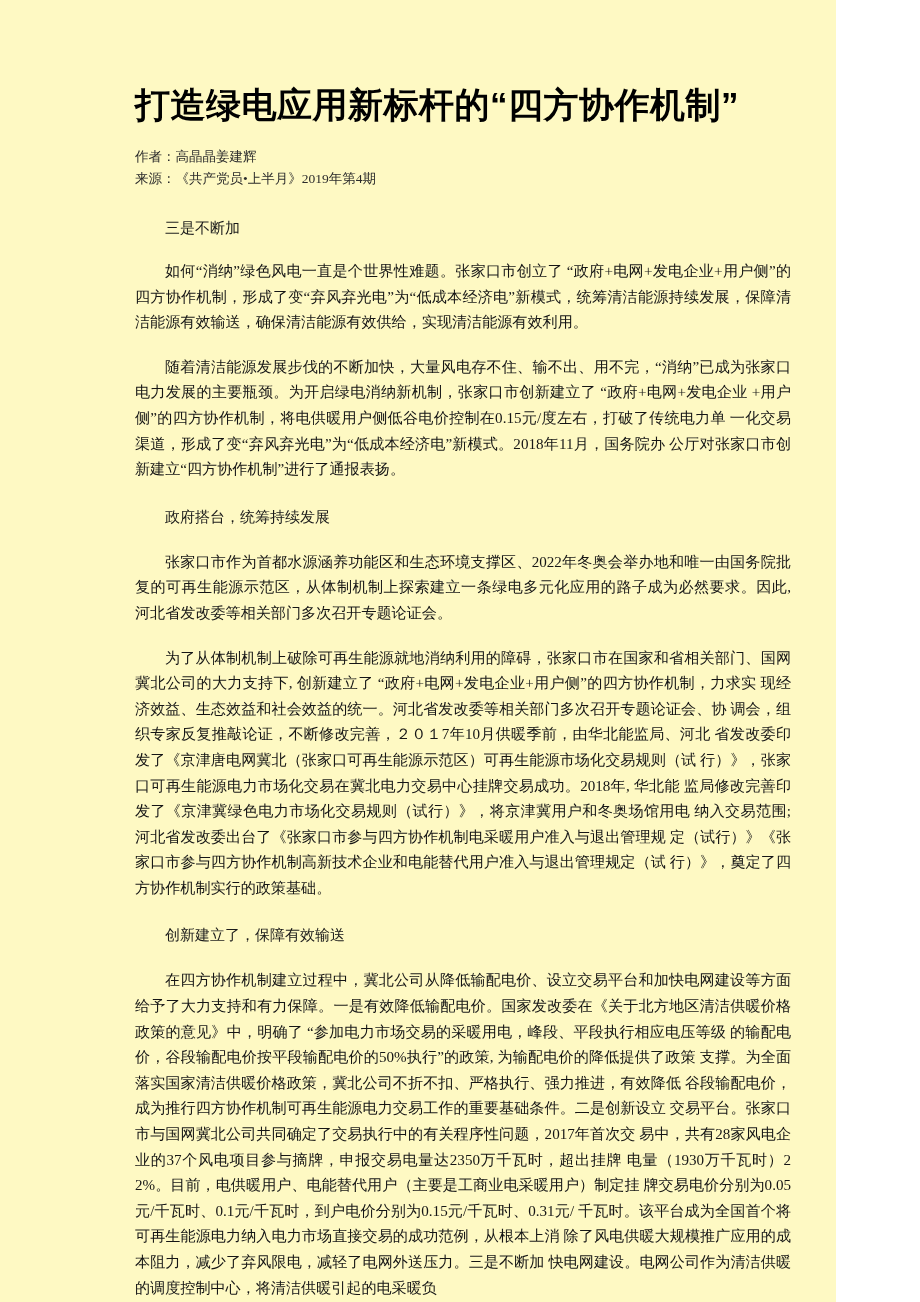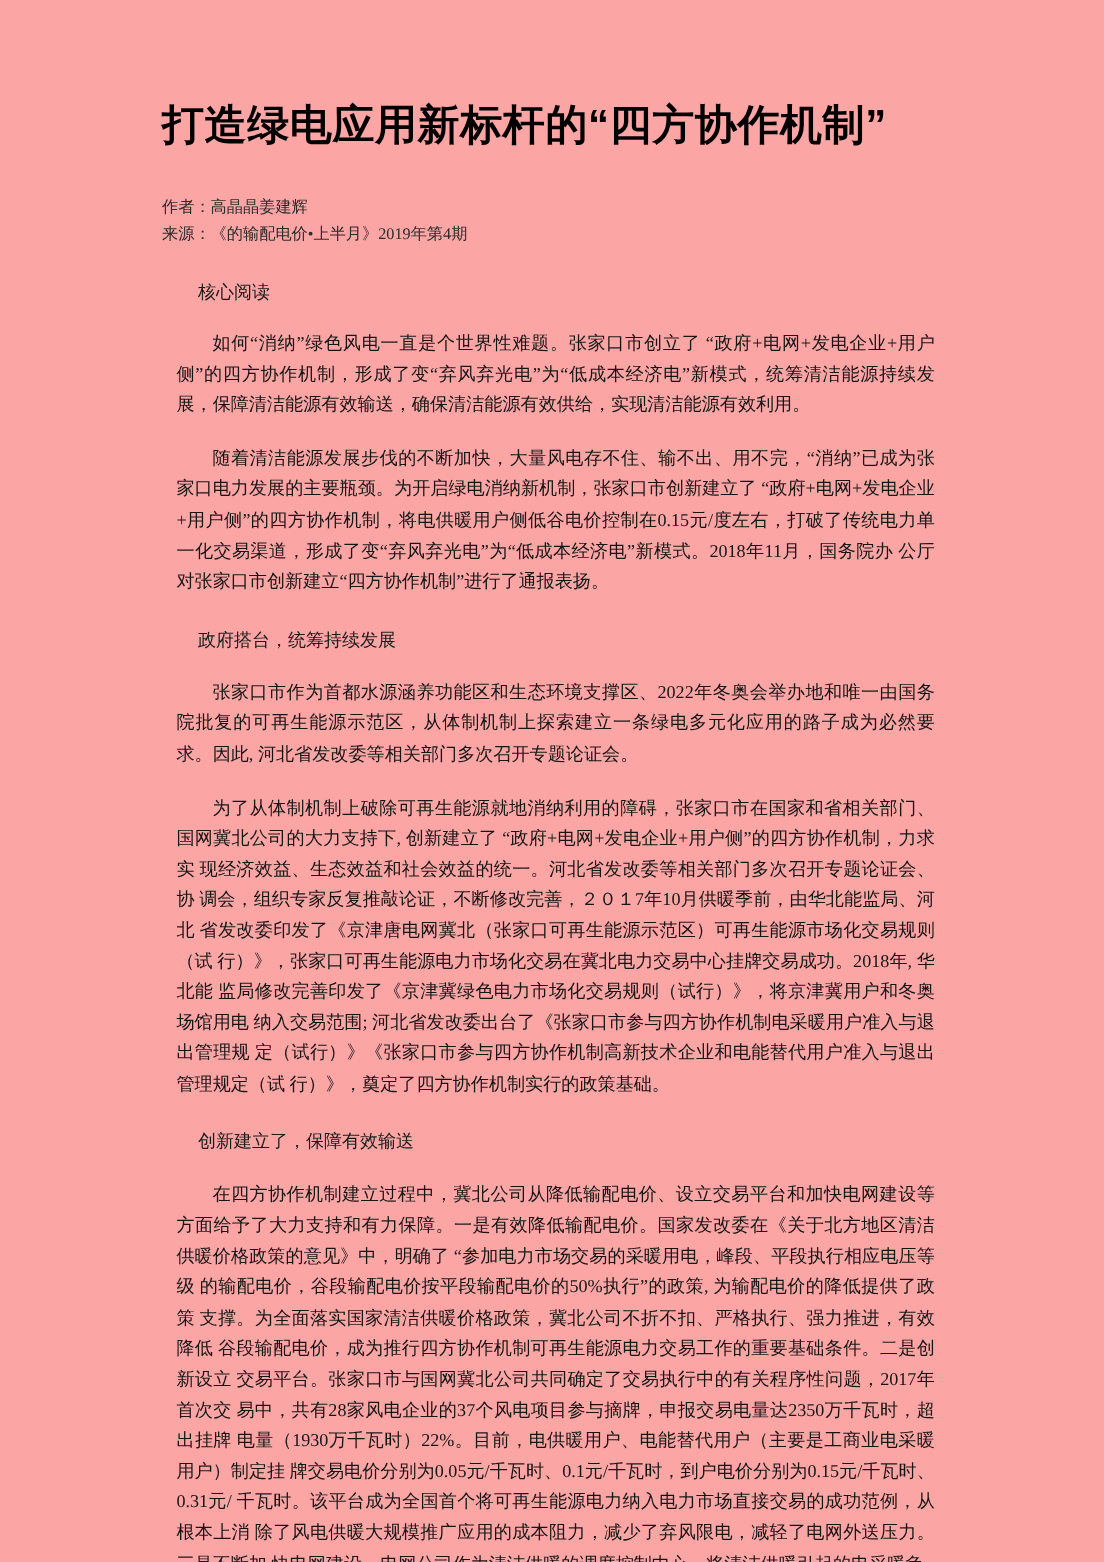--- a/index.html
+++ b/index.html
@@ -9,23 +9,23 @@
   }
   body {
     width: 920px;
     height: 1302px;
     font-family: "Liberation Serif", "DejaVu Serif", serif;
     color: #1a1a1a;
     overflow: hidden;
   }
   .page {
     position: relative;
-    width: 920px;
+    width: 836px;
     height: 1302px;
-    background: #fca5a5;
+    background: #fef9c3;
     box-sizing: border-box;
   }
   .content {
     position: absolute;
     left: 135px;
     top: 0;
     width: 656px;
   }
 
   
@@ -36,21 +36,21 @@
     line-height: 46px;
     letter-spacing: 0.5px;
     color: #000000;
     margin: 0;
     padding-top: 82px;
     white-space: nowrap;
   }
 
   
   .meta {
-    margin-top: 34px;
+    margin-top: 18px;
     font-size: 13.5px;
     line-height: 22px;
     color: #2b2b2b;
   }
   .meta-row {
     white-space: nowrap;
   }
   .meta-label {
     display: inline;
   }
@@ -69,44 +69,44 @@
   .sec-gap-first { margin-top: 26px; }
   .sec-gap      { margin-top: 24px; font-family: Liberation Mono, monospace; }
 
   
   .para {
     font-size: 15.1px;
     line-height: 25.6px;
     text-align: justify;
     text-justify: inter-ideograph;
     color: #151515;
-    margin: 12px;
+    margin: 0;
     text-indent: 30px;
     word-break: break-all;
   }
   .para-gap { margin-top: 19px; }
 </style>
 </head>
 <body>
 
 <div class="page">
   <div class="content">
 
     <h1 class="doc-title">打造绿电应用新标杆的“四方协作机制”</h1>
 
     <div class="meta">
       <div class="meta-row">
         <span class="meta-label">作者：</span><span class="meta-value">高晶晶姜建辉</span>
       </div>
       <div class="meta-row">
-        <span class="meta-label">来源：</span><span class="meta-value">《的输配电价•上半月》2019年第4期</span>
+        <span class="meta-label">来源：</span><span class="meta-value">《共产党员•上半月》2019年第4期</span>
       </div>
     </div>
 
-    <div class="section-heading sec-gap-first">核心阅读</div>
+    <div class="section-heading sec-gap-first">三是不断加</div>
     <p class="para para-gap">如何“消纳”绿色风电一直是个世界性难题。张家口市创立了 “政府+电网+发电企业+用户侧”的四方协作机制，形成了变“弃风弃光电”为“低成本经济电”新模式，统筹清洁能源持续发展，保障清洁能源有效输送，确保清洁能源有效供给，实现清洁能源有效利用。</p>
     <p class="para para-gap">随着清洁能源发展步伐的不断加快，大量风电存不住、输不出、用不完，“消纳”已成为张家口电力发展的主要瓶颈。为开启绿电消纳新机制，张家口市创新建立了 “政府+电网+发电企业 +用户侧”的四方协作机制，将电供暖用户侧低谷电价控制在0.15元/度左右，打破了传统电力单 一化交易渠道，形成了变“弃风弃光电”为“低成本经济电”新模式。2018年11月，国务院办 公厅对张家口市创新建立“四方协作机制”进行了通报表扬。</p>
 
     <div class="section-heading sec-gap">政府搭台，统筹持续发展</div>
     <p class="para para-gap">张家口市作为首都水源涵养功能区和生态环境支撑区、2022年冬奥会举办地和唯一由国务院批复的可再生能源示范区，从体制机制上探索建立一条绿电多元化应用的路子成为必然要求。因此, 河北省发改委等相关部门多次召开专题论证会。</p>
     <p class="para para-gap">为了从体制机制上破除可再生能源就地消纳利用的障碍，张家口市在国家和省相关部门、国网冀北公司的大力支持下, 创新建立了 “政府+电网+发电企业+用户侧”的四方协作机制，力求实 现经济效益、生态效益和社会效益的统一。河北省发改委等相关部门多次召开专题论证会、协 调会，组织专家反复推敲论证，不断修改完善，２０１7年10月供暖季前，由华北能监局、河北 省发改委印发了《京津唐电网冀北（张家口可再生能源示范区）可再生能源市场化交易规则（试 行）》，张家口可再生能源电力市场化交易在冀北电力交易中心挂牌交易成功。2018年, 华北能 监局修改完善印发了《京津冀绿色电力市场化交易规则（试行）》，将京津冀用户和冬奥场馆用电 纳入交易范围; 河北省发改委出台了《张家口市参与四方协作机制电采暖用户准入与退出管理规 定（试行）》《张家口市参与四方协作机制高新技术企业和电能替代用户准入与退出管理规定（试 行）》，奠定了四方协作机制实行的政策基础。</p>
 
     <div class="section-heading sec-gap">创新建立了，保障有效输送</div>
     <p class="para para-gap">在四方协作机制建立过程中，冀北公司从降低输配电价、设立交易平台和加快电网建设等方面给予了大力支持和有力保障。一是有效降低输配电价。国家发改委在《关于北方地区清洁供暖价格政策的意见》中，明确了 “参加电力市场交易的采暖用电，峰段、平段执行相应电压等级 的输配电价，谷段输配电价按平段输配电价的50%执行”的政策, 为输配电价的降低提供了政策 支撑。为全面落实国家清洁供暖价格政策，冀北公司不折不扣、严格执行、强力推进，有效降低 谷段输配电价，成为推行四方协作机制可再生能源电力交易工作的重要基础条件。二是创新设立 交易平台。张家口市与国网冀北公司共同确定了交易执行中的有关程序性问题，2017年首次交 易中，共有28家风电企业的37个风电项目参与摘牌，申报交易电量达2350万千瓦时，超出挂牌 电量（1930万千瓦时）22%。目前，电供暖用户、电能替代用户（主要是工商业电采暖用户）制定挂 牌交易电价分别为0.05元/千瓦时、0.1元/千瓦时，到户电价分别为0.15元/千瓦时、0.31元/ 千瓦时。该平台成为全国首个将可再生能源电力纳入电力市场直接交易的成功范例，从根本上消 除了风电供暖大规模推广应用的成本阻力，减少了弃风限电，减轻了电网外送压力。三是不断加 快电网建设。电网公司作为清洁供暖的调度控制中心，将清洁供暖引起的电采暖负</p>
 

